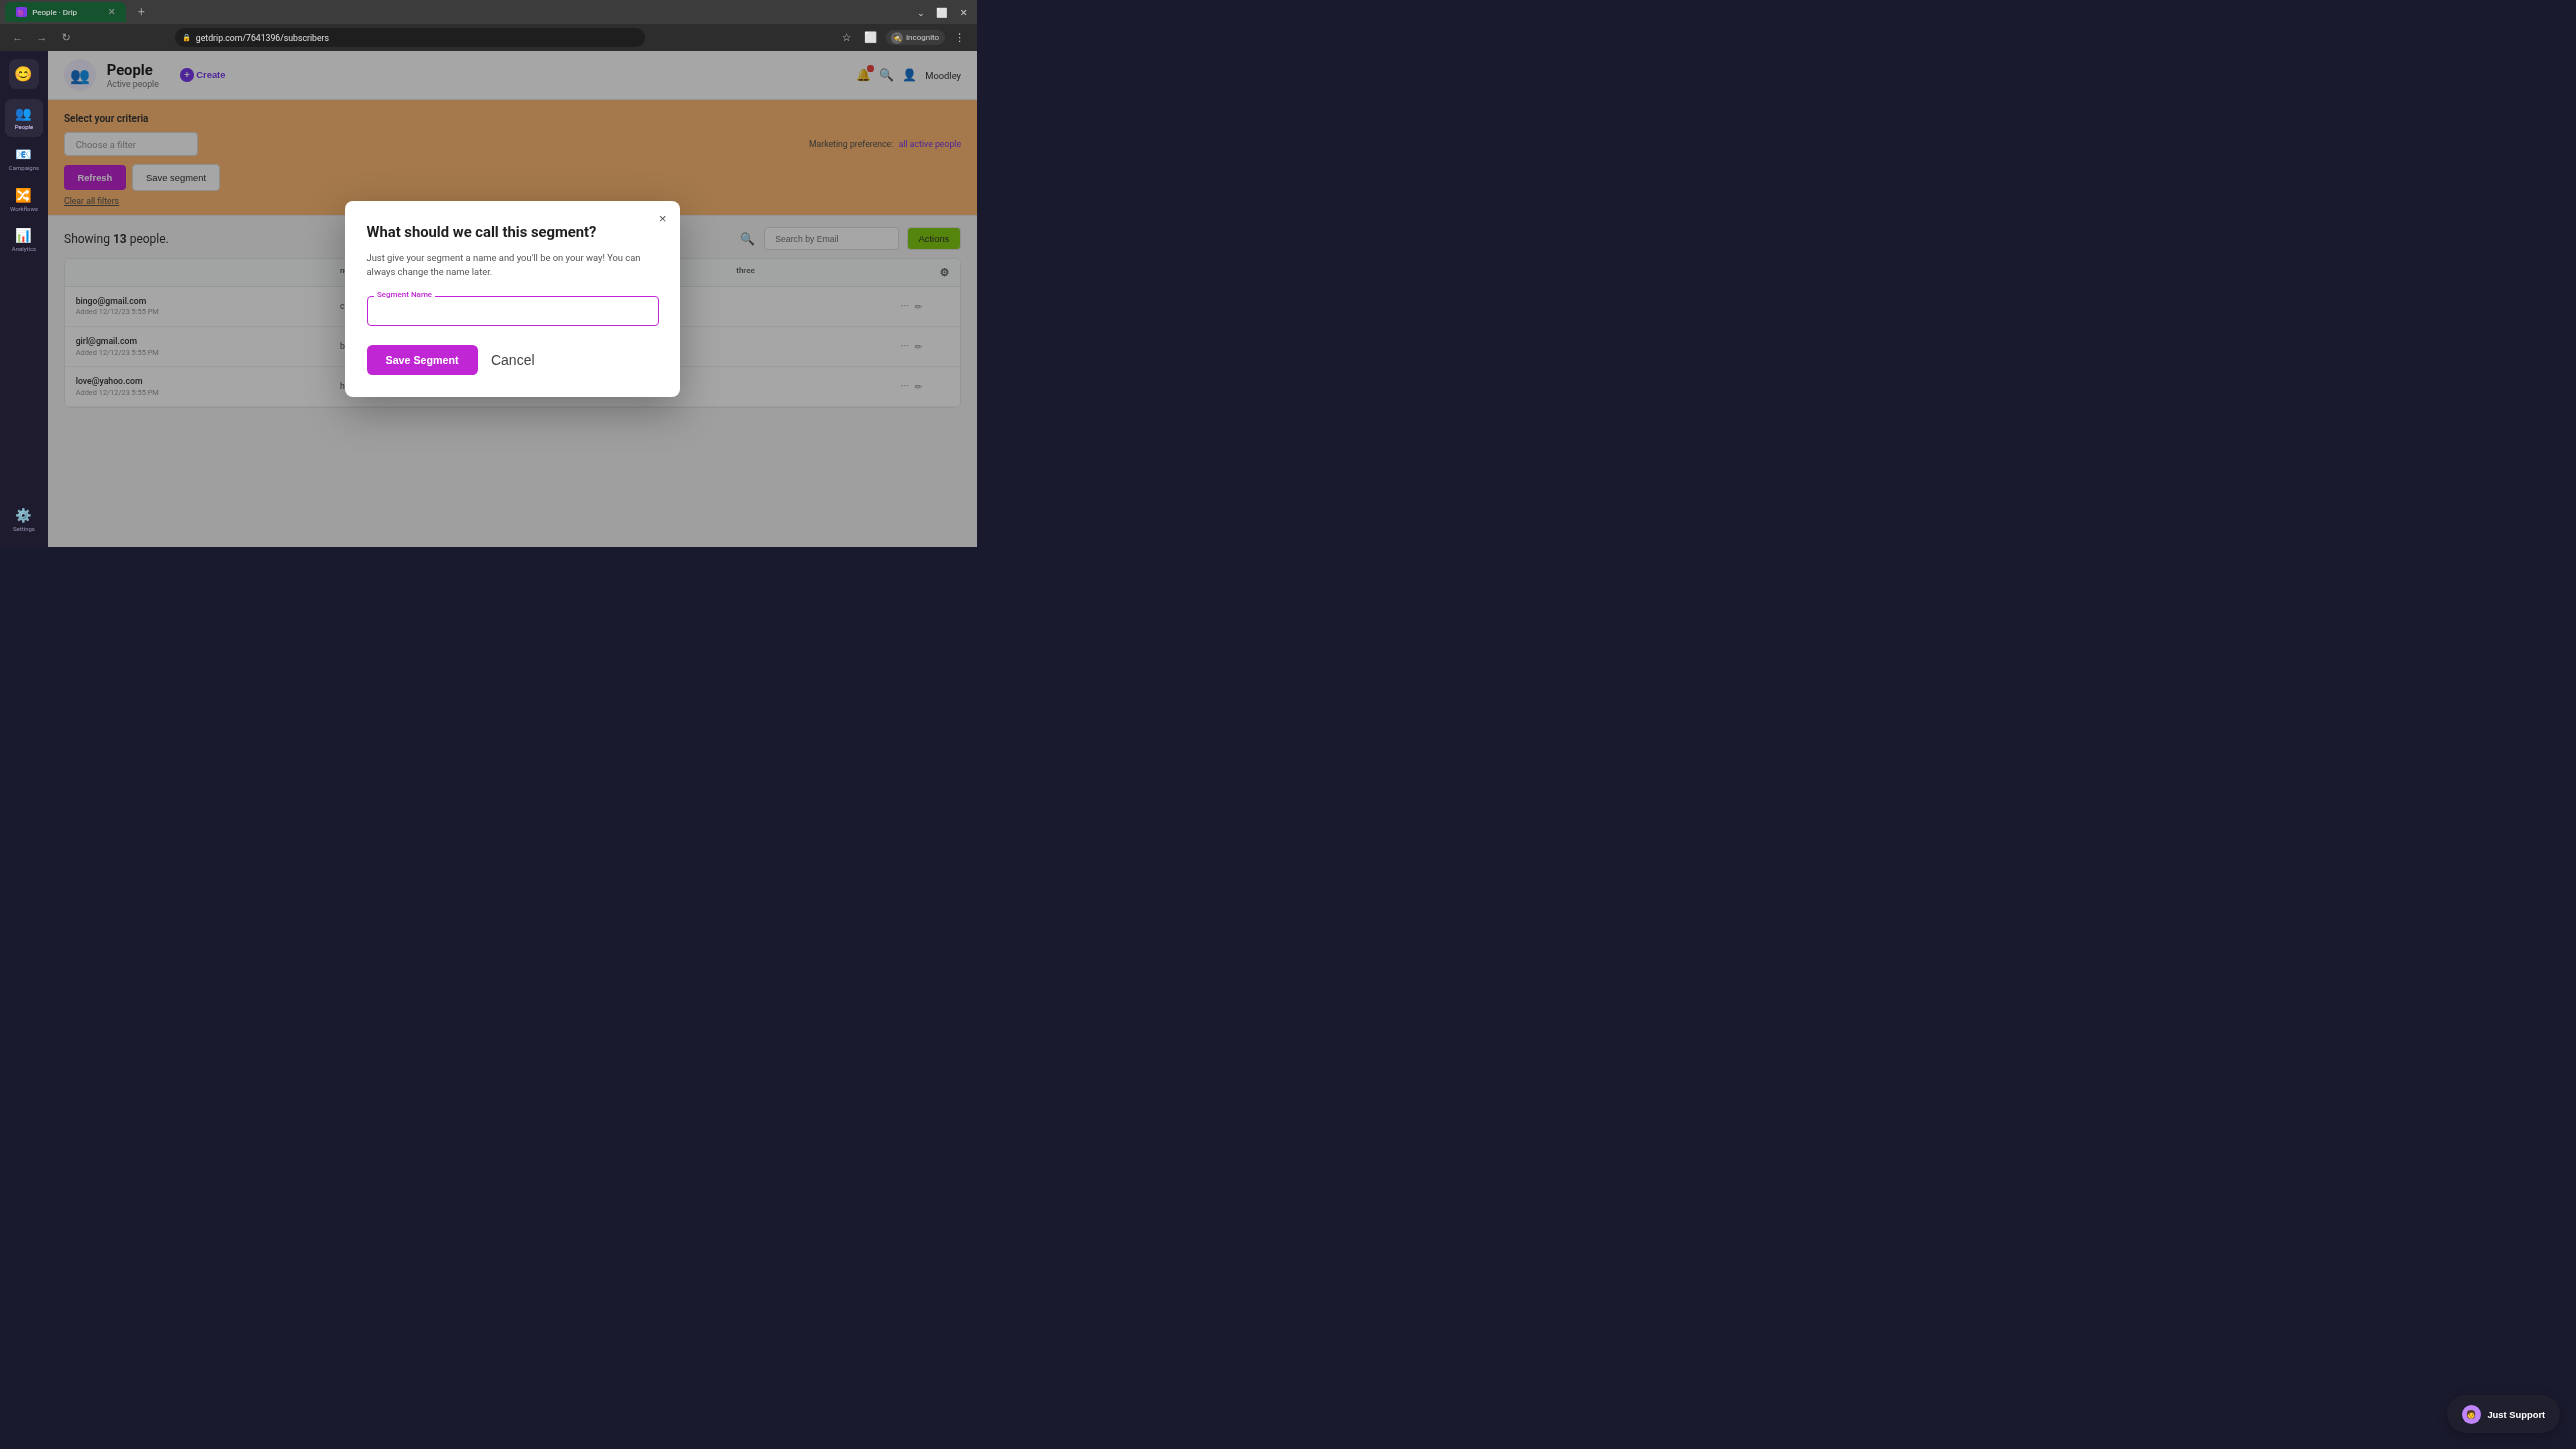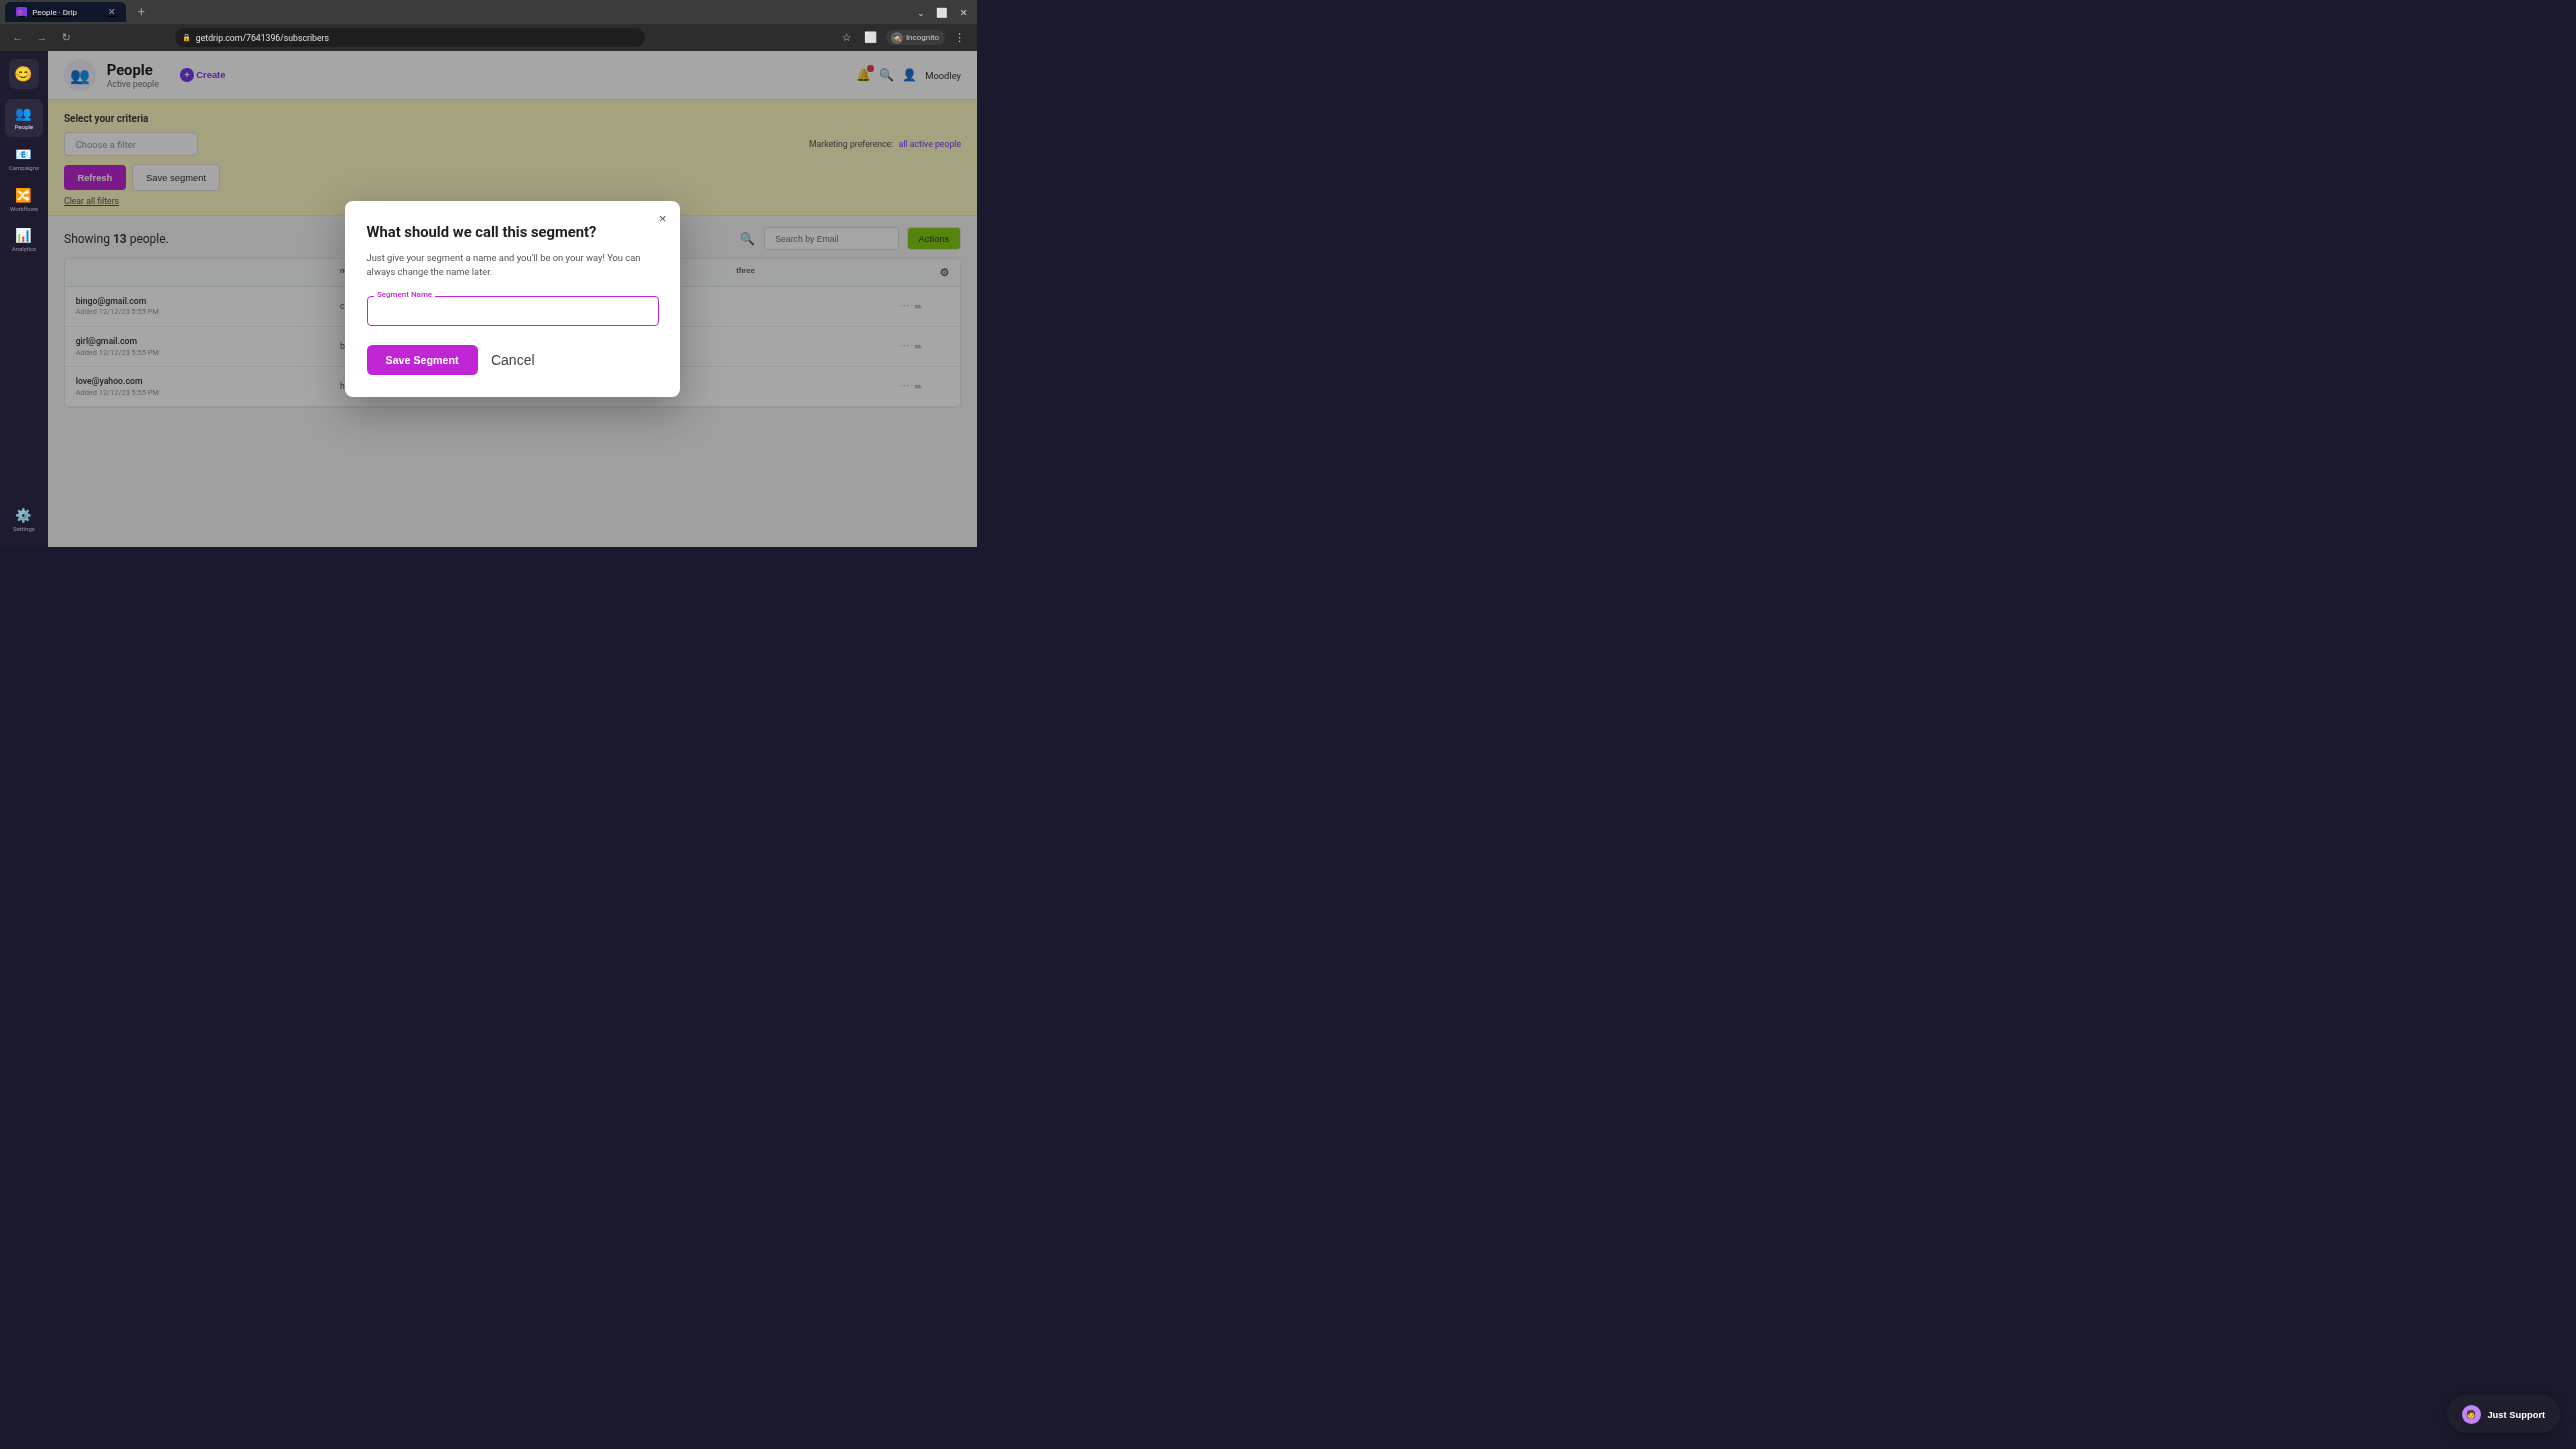--- a/index.html
+++ b/index.html
@@ -19,29 +19,28 @@
     }
     .browser-titlebar {
       background: #3c3c3c;
       height: 24px;
       display: flex;
       align-items: center;
       padding: 0 5.4px;
       gap: 5.4px;
     }
     .browser-tab {
-      background: #0f172a;
+      background: #14532d;
       border-radius: 5.4px 5.4px 0 0;
       padding: 0 10.7px;
       height: 20px;
       display: flex;
       align-items: center;
       gap: 5.4px;
       min-width: 121px;
-      text-decoration: underline;
     }
     .tab-favicon {
       width: 10.7px;
       height: 10.7px;
       background: #7c3aed;
       border-radius: 2px;
       display: flex;
       align-items: center;
       justify-content: center;
       font-size: 6px;
@@ -320,21 +319,21 @@
       align-items: center;
       gap: 4px;
       font-size: 9.4px;
       color: #333;
       cursor: pointer;
     }
 
     
     .criteria-section {
       padding: 13.4px 16px 8px;
-      background: #fef9c3;
+      background: #fdba74;
       border-bottom: 0.7px solid #e5e7eb;
     }
     .criteria-title {
       font-size: 10px;
       font-weight: 600;
       color: #333;
       margin-bottom: 8px;
     }
     .criteria-row {
       display: flex;

